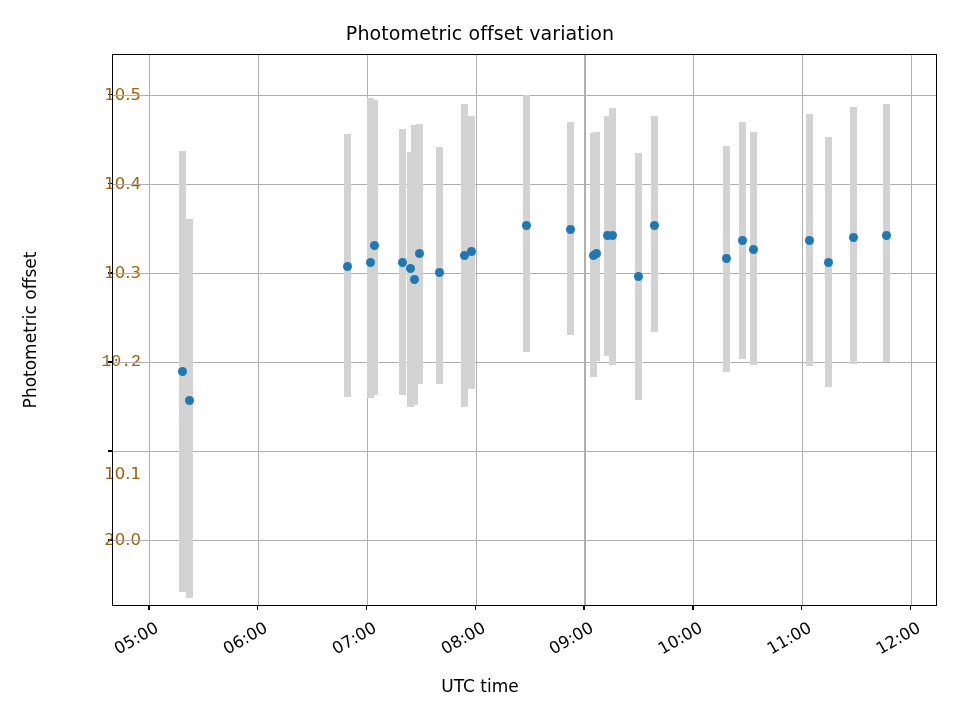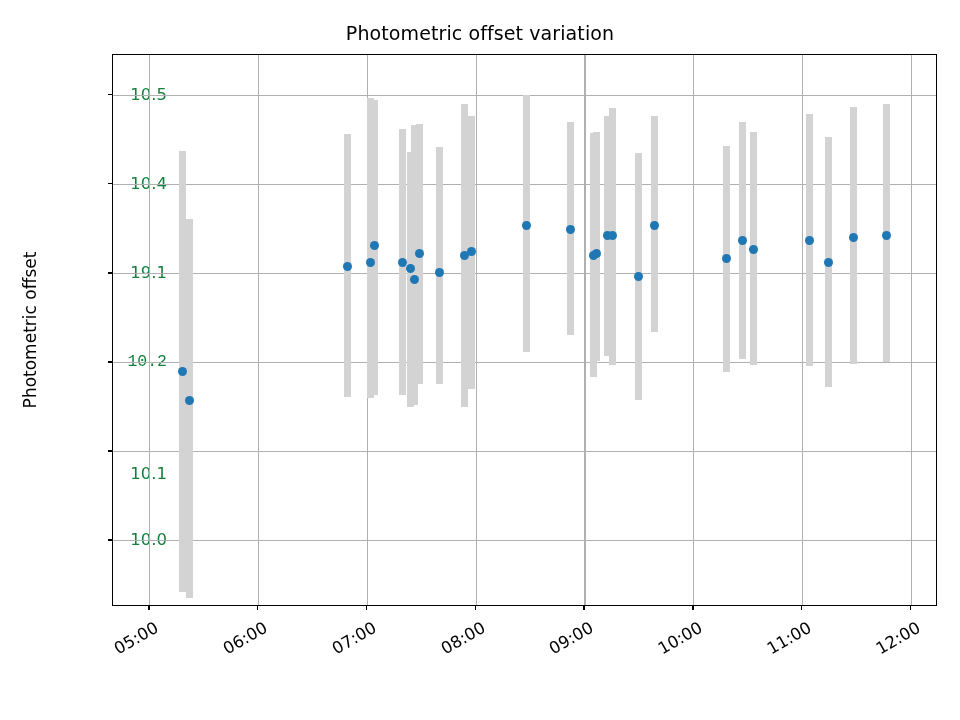--- a/index.html
+++ b/index.html
@@ -64,23 +64,23 @@
   }
   
   .tick-y, .tick-x {
     position: absolute;
     background: #000000;
   }
   .tick-y { width: 4px; height: 1.4px; left: 108px; }
   .tick-x { height: 4px; width: 1.4px; top: 606px; }
   .ylabel-text {
     position: absolute;
-    right: 828px;
+    right: 854px;
     font-size: 16.5px;
-    color: #15803d;
+    color: #a16207;
     text-align: right;
     white-space: nowrap;
     transform: translateY(-50%);
   }
   .xlabel-text {
     position: absolute;
     font-size: 16.5px;
     color: #000000;
     white-space: nowrap;
     transform-origin: right top;
@@ -107,30 +107,31 @@
   }
 </style>
 </head>
 <body>
 
 <div id="figure">
 
   <div id="chart-title">Photometric offset variation</div>
 
   <div id="y-axis-title" style="left: 30px; top: 330px; transform: rotate(-90deg) translate(-50%, -50%);">Photometric offset</div>
+  <div id="x-axis-title">UTC time</div>
 
   <div id="tick-layer">
       <div class="tick-y" style="top: 539.23px;"></div>
-      <div class="ylabel-text" style="top: 539.23px;">10.0</div>
+      <div class="ylabel-text" style="top: 539.23px;">20.0</div>
       <div class="tick-y" style="top: 450.19px;"></div>
       <div class="ylabel-text" style="top: 450.19px; margin-top: 23px;">10.1</div>
       <div class="tick-y" style="top: 361.16px;"></div>
       <div class="ylabel-text" style="top: 361.16px; font-family: Liberation Mono, monospace;">10.2</div>
       <div class="tick-y" style="top: 272.13px;"></div>
-      <div class="ylabel-text" style="top: 272.13px;">19.1</div>
+      <div class="ylabel-text" style="top: 272.13px;">10.3</div>
       <div class="tick-y" style="top: 183.1px;"></div>
       <div class="ylabel-text" style="top: 183.1px; margin-left: 9px;">10.4</div>
       <div class="tick-y" style="top: 94.06px;"></div>
       <div class="ylabel-text" style="top: 94.06px;">10.5</div>
       <div class="tick-x" style="left: 148.26px;"></div>
       <div class="xlabel-text" style="left: 94.26px; top: 618px; width: 58px;">05:00</div>
       <div class="tick-x" style="left: 257.05px;"></div>
       <div class="xlabel-text" style="left: 203.05px; top: 618px; width: 58px;">06:00</div>
       <div class="tick-x" style="left: 365.85px;"></div>
       <div class="xlabel-text" style="left: 311.85px; top: 618px; width: 58px;">07:00</div>

